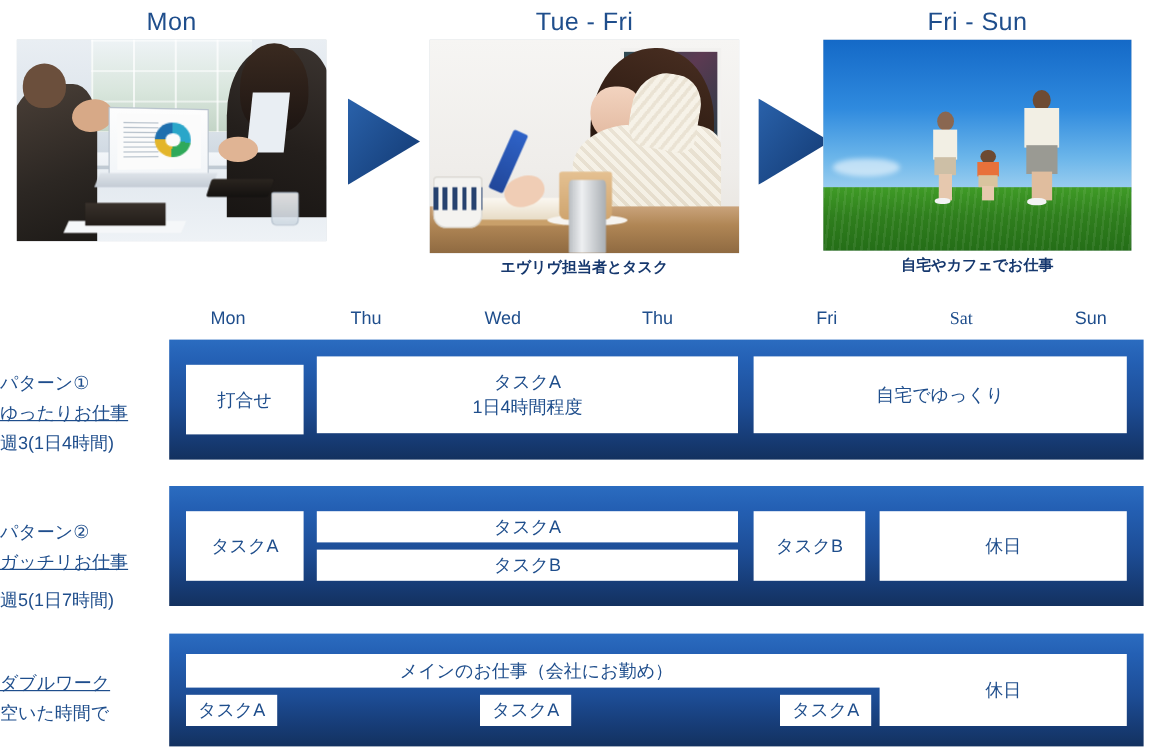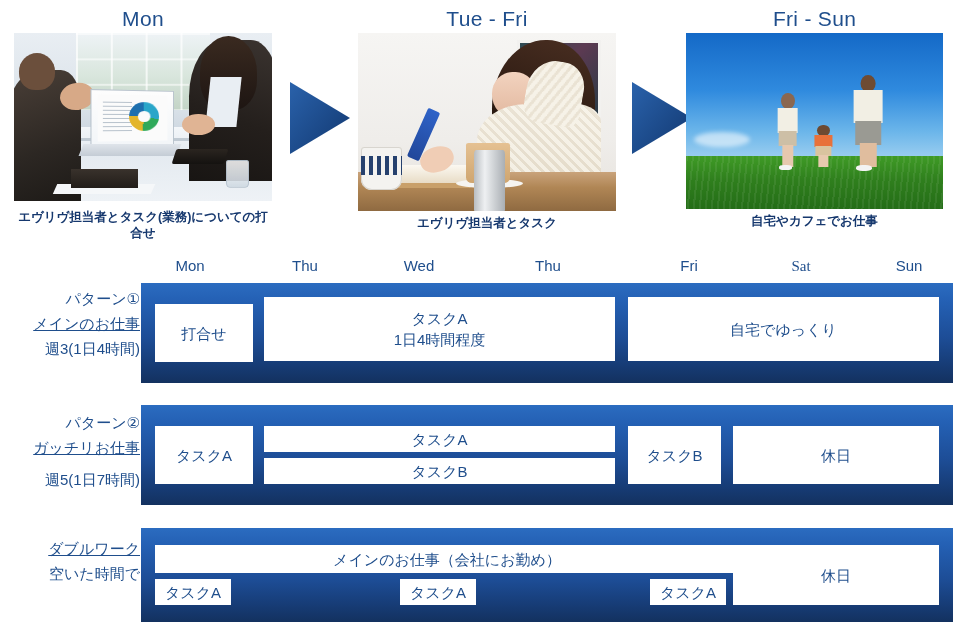--- a/index.html
+++ b/index.html
@@ -176,24 +176,25 @@
     font-size: 15px;
     color: #1f4e8c;
     line-height: 22px;
   }
 
   .row { position: absolute; left: 0; width: 961px; }
   .row-label {
     position: absolute;
     left: 0;
     width: 140px;
-    text-align: right;
+    text-align: left;
     font-size: 15px;
     color: #1f4e8c;
     line-height: 25px;
+    margin-top: 21px;
   }
   .row-label .l2 { text-decoration: underline; }
 
   .panel {
     position: absolute;
     background: linear-gradient(180deg, #2b6cc0 0%, #2460b4 18%, #1d4d96 55%, #173d78 80%, #13315f 100%);
   }
   .cell {
     position: absolute;
     background: #ffffff;
@@ -235,21 +236,20 @@
             <div class="mtg-donut"></div>
           </div>
         </div>
         <div class="mtg-base"></div>
         <div class="mtg-paper"></div>
         <div class="mtg-book"></div>
         <div class="mtg-tablet"></div>
         <div class="mtg-glass"></div>
       </div>
     </div>
-    <div class="photo-caption" style="left:0; top:203px;">エヴリヴ担当者とタスク(業務)についての打合せ</div>
   </div>
 
   <div class="arrow" style="left:290px; top:82px;">
     <svg width="60" height="72" viewBox="0 0 60 72" aria-hidden="true">
       <defs>
         <linearGradient id="agrad1" x1="0" y1="0" x2="1" y2="1">
           <stop offset="0%" stop-color="#2a62ab"></stop>
           <stop offset="100%" stop-color="#11376f"></stop>
         </linearGradient>
       </defs>
@@ -336,21 +336,21 @@
   <div class="day-label" style="left:419px;">Wed</div>
   <div class="day-label" style="left:548px;">Thu</div>
   <div class="day-label" style="left:689px;text-align:center;">Fri</div>
   <div class="day-label" style="left:801px;font-family:Liberation Serif, serif;">Sat</div>
   <div class="day-label" style="left:909px;">Sun</div>
 </div>
 
 <div class="row" style="top:283px; height:100px;">
   <div class="row-label" style="top:3px;">
     <div>パターン①</div>
-    <div class="l2">メインのお仕事</div>
+    <div class="l2">ゆったりお仕事</div>
     <div>週3(1日4時間)</div>
   </div>
 
   <div class="panel" style="left:141px; top:0; width:812px; height:100px;">
 
     <div class="cell" style="left:14px; top:21px; width:98px; height:58px;">
       <span>打合せ</span>
     </div>
 
     <div class="cell two-line" style="left:123px; top:14px; width:351px; height:64px;">

